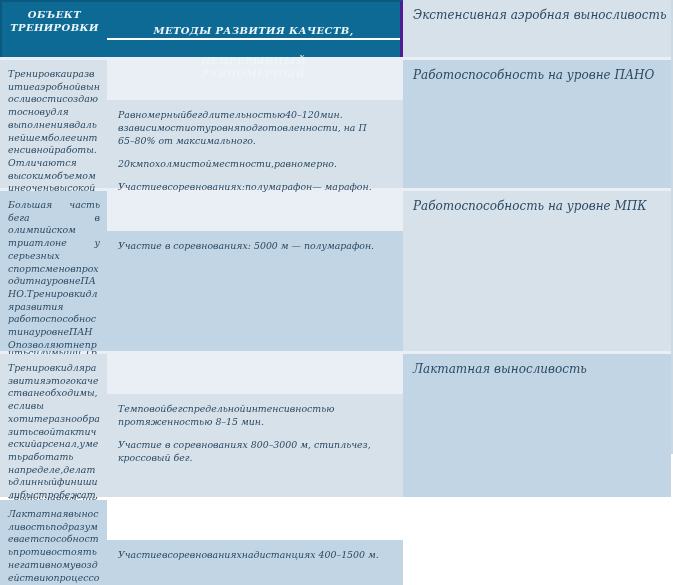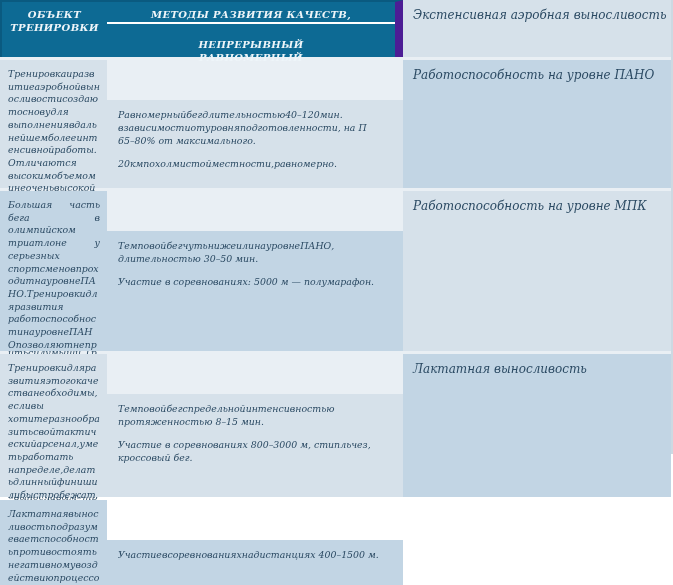--- a/index.html
+++ b/index.html
@@ -23,21 +23,21 @@
     font-weight:bold;
     font-style:italic;
     font-size:10px;
     line-height:13px;
     text-align:center;
     letter-spacing:0.4px;
     padding-top:6px;
     border-top:2px solid #0a5a80;
   }
   .hcell.first { border-left:2px solid #0a5a80; }
-  .hcell.last  { border-right:8px solid #4c1d95; padding-top:0; }
+  .hcell.last  { border-right:3px solid #4c1d95; padding-top:16px; }
   .hcol1-label { max-width:96px; margin:0 auto; }
   .hcol3-top { height:16px; padding-top:6px; }
   .hline { border-top:2px solid #ffffff; margin:4px 0 4px 0; }
   .hcol3-bottom { max-width:130px; margin:14px auto; }
 
   
   .cell { font-style:italic; color:#2b4a63; }
   .r-light .cell { background:#d6e1ea; }
   .r-dark  .cell { background:#c2d5e4; }
 
@@ -72,28 +72,28 @@
     <div class="hline"></div>
     <div class="hcol3-bottom">НЕПРЕРЫВНЫЙ РАВНОМЕРНЫЙ</div>
   </div>
 
   <div class="r-light" style="display:contents">
     <div class="cell obj">Экстенсивная аэробная выносливость</div>
     <div class="cell expl">Тренировкаиразвитиеаэробнойвыносливостисоздаютосновудля выполнениявдальнейшемболееинтенсивнойработы.Отличаются высокимобъемоминеоченьвысокойинтенсивностью,способствуют укреплению сердца, выработке экономичности движений и«наработке» механизмаэнергообеспечения.Нахолмистомрельефе позволяютувеличитьсилумышц.Тренировканауровнеаэробного порогазаставляеторганизмэффективноибыстроиспользовать вкачестветопливажиры,тоестьувеличиваетмощностьлипидного обмена.Вовремятренировокаэробнойвыносливостиколичество митохондрийвволокнахнеувеличивается,заторастетихразмер.</div>
     <div class="cell meth">
       <p>Равномерныйбегдлительностью40–120мин. взависимостиотуровняподготовленности, на П 65–80% от максимального.</p>
       <p>20кмпохолмистойместности,равномерно.</p>
+      <p>Участиевсоревнованиях:полумарафон— марафон.</p>
     </div>
   </div>
 
   <div class="r-dark" style="display:contents">
     <div class="cell obj">Работоспособность на уровне ПАНО</div>
     <div class="cell expl">Большая часть бега в олимпийском триатлоне у серьезных спортсменовпроходитнауровнеПАНО.Тренировкидляразвития работоспособностинауровнеПАНОпозволяютнепростозакончить дистанциютриатлона,анопробежатьеепо-настоящемубыстро.Посути, бегнауровнеПАНОразвиваетдистанционнуюскорость,особенно есливыявляетесь«выносливым»триатлетом.Крометого,тренировка взонеПАНОспособствуетростукапиллярнойсетииколичеству митохондрий в мышечных волокнах.</div>
     <div class="cell meth">
-      <p>ТемповойбегчутьнижеилинауровнеПАНО, длительностью 30–50 мин.</p>
       <p>Участие в соревнованиях: 5000 м — полумарафон.</p>
     </div>
   </div>
 
   <div class="r-light" style="display:contents">
     <div class="cell obj">Работоспособность на уровне МПК</div>
     <div class="cell expl">Тренировкидляразвитияэтогокачестванеобходимы,есливы хотитеразнообразитьсвойтактическийарсенал,уметьработать напределе,делатьдлинныйфинишилибыстробежатьвподъемы. Тренировкиэтогородаобязательноприсутствуютвподготовке атлетовмеждународногоуровня.Есливыначинающийтриатлет, топроводитеэтитренировкитогда,когдабудетеготовыкним. РазвитиеМПКпродолжаетсятольковтечениенесколькихлет, оно в значительной степени предопределено генетически. ВысококлассныетриатлетыспомощьюМПКтренировокмогутстать атлетами высочайшего класса.</div>
     <div class="cell meth">
       <p>Темповойбегспредельнойинтенсивностью протяженностью 8–15 мин.</p>
       <p>Участие в соревнованиях 800–3000 м, стипльчез, кроссовый бег.</p>

